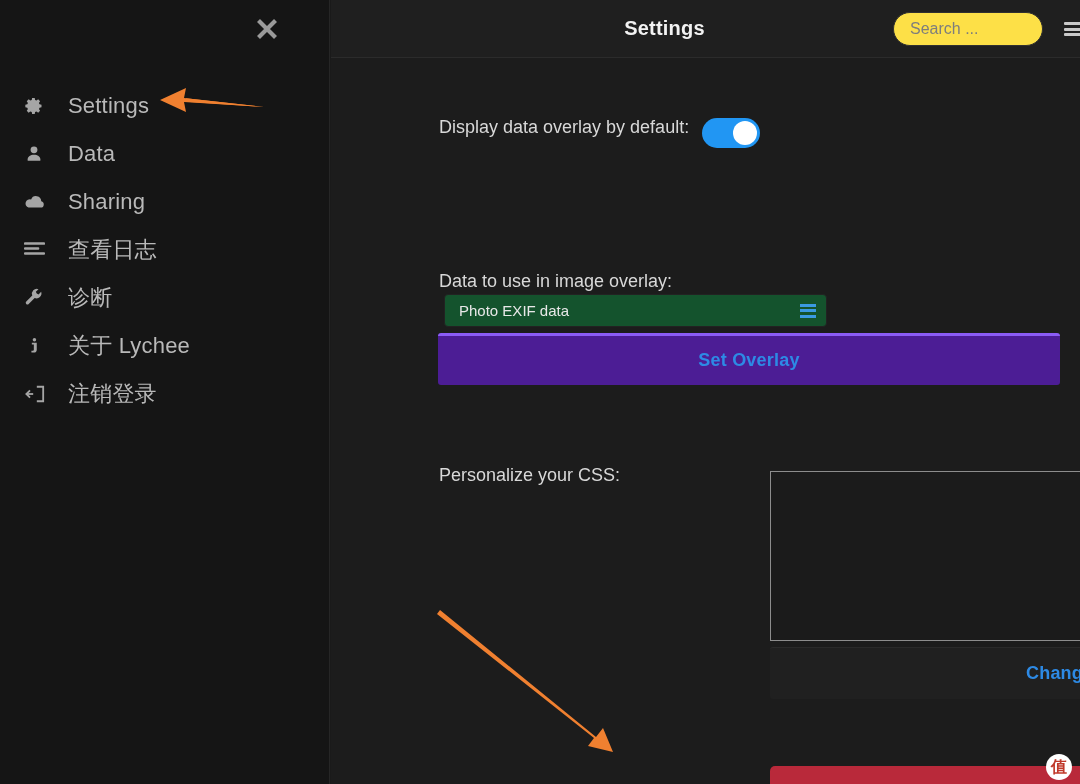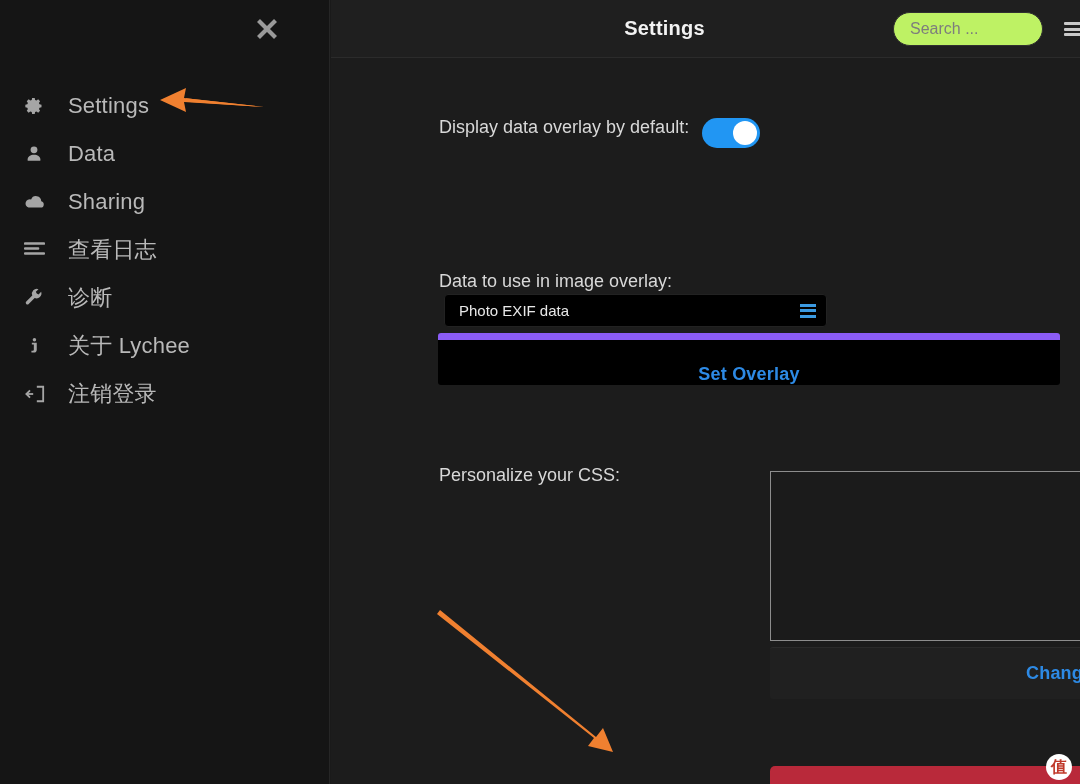--- a/index.html
+++ b/index.html
@@ -86,21 +86,21 @@
     color: #f2f2f2;
     letter-spacing: .2px;
     margin-left: -82px;
   }
   #search-box {
     position: absolute;
     left: 562px; top: 12px;
     width: 150px; height: 34px;
     border-radius: 17px;
     border: 1px solid #303030;
-    background: #bef264;
+    background: #fde047;
     color: #7d7d7d;
     font-size: 16px;
     font-family: "Liberation Sans", sans-serif;
     padding: 0 16px;
     outline: none;
   }
   #search-box::placeholder { color: #7d7d7d; opacity: 1; }
   #menu-icon {
     position: absolute;
     right: -6px; top: 22px;
@@ -149,21 +149,21 @@
 
   
   #overlay-data-label {
     position: absolute;
     left: 108px; top: 214px; text-align: right;
   }
   #overlay-select {
     position: absolute;
     left: 113px; top: 236px;
     width: 383px; height: 33px;
-    background: #000000;
+    background: #14532d;
     border: 1px solid #222;
     border-radius: 4px;
     display: flex;
     align-items: center;
     padding: 0 10px 0 14px;
     cursor: pointer;
   }
   #overlay-select-value {
     flex: 1;
     font-size: 15px;
@@ -172,25 +172,25 @@
   #select-list-icon {
     width: 16px; height: 14px;
     display: flex; flex-direction: column; justify-content: space-between;
   }
   #select-list-icon i { display: block; height: 3px; background: #3b9ae1; }
 
   #set-overlay-panel {
     position: absolute;
     left: 107px; top: 275px;
     width: 622px; height: 52px;
-    background: #000000;
-    border-top: 7px solid #8b5cf6;
+    background: #4c1d95;
+    border-top: 3px solid #8b5cf6;
     border-radius: 3px;
     display: flex;
-    align-items: flex-end;
+    align-items: center;
     justify-content: center;
     cursor: pointer;
   }
   .link-btn {
     font-size: 18px;
     font-weight: bold;
     color: #2d8ae5;
     letter-spacing: .2px;
   }
 

